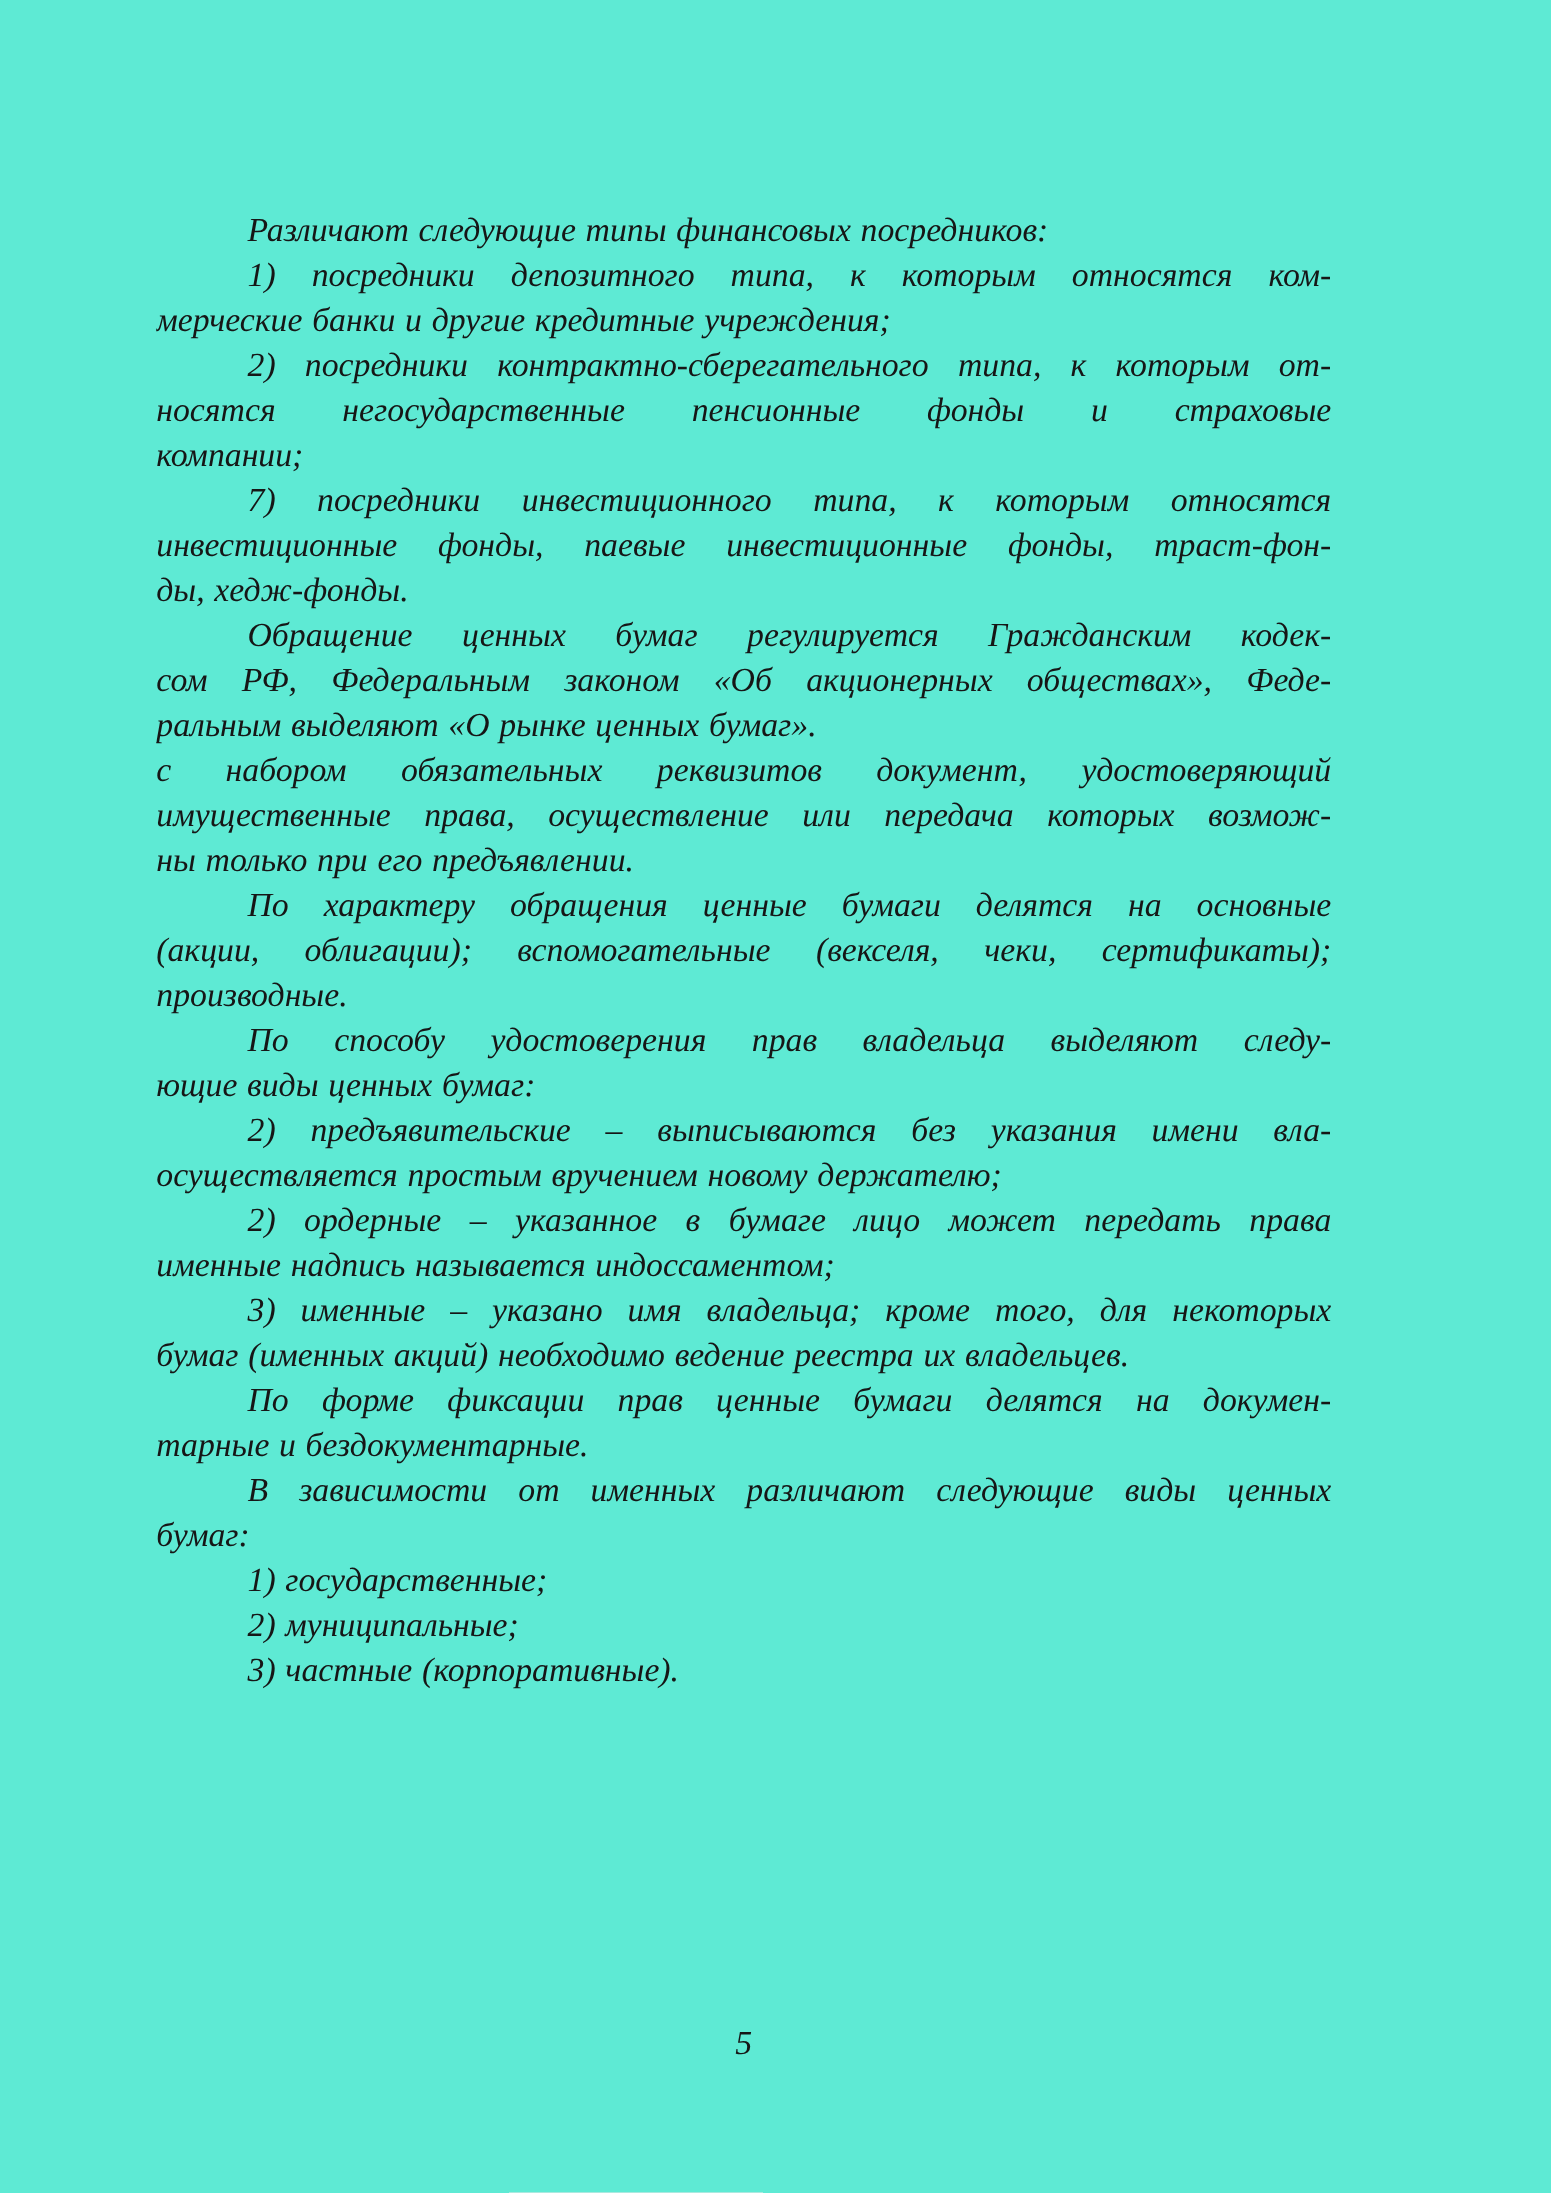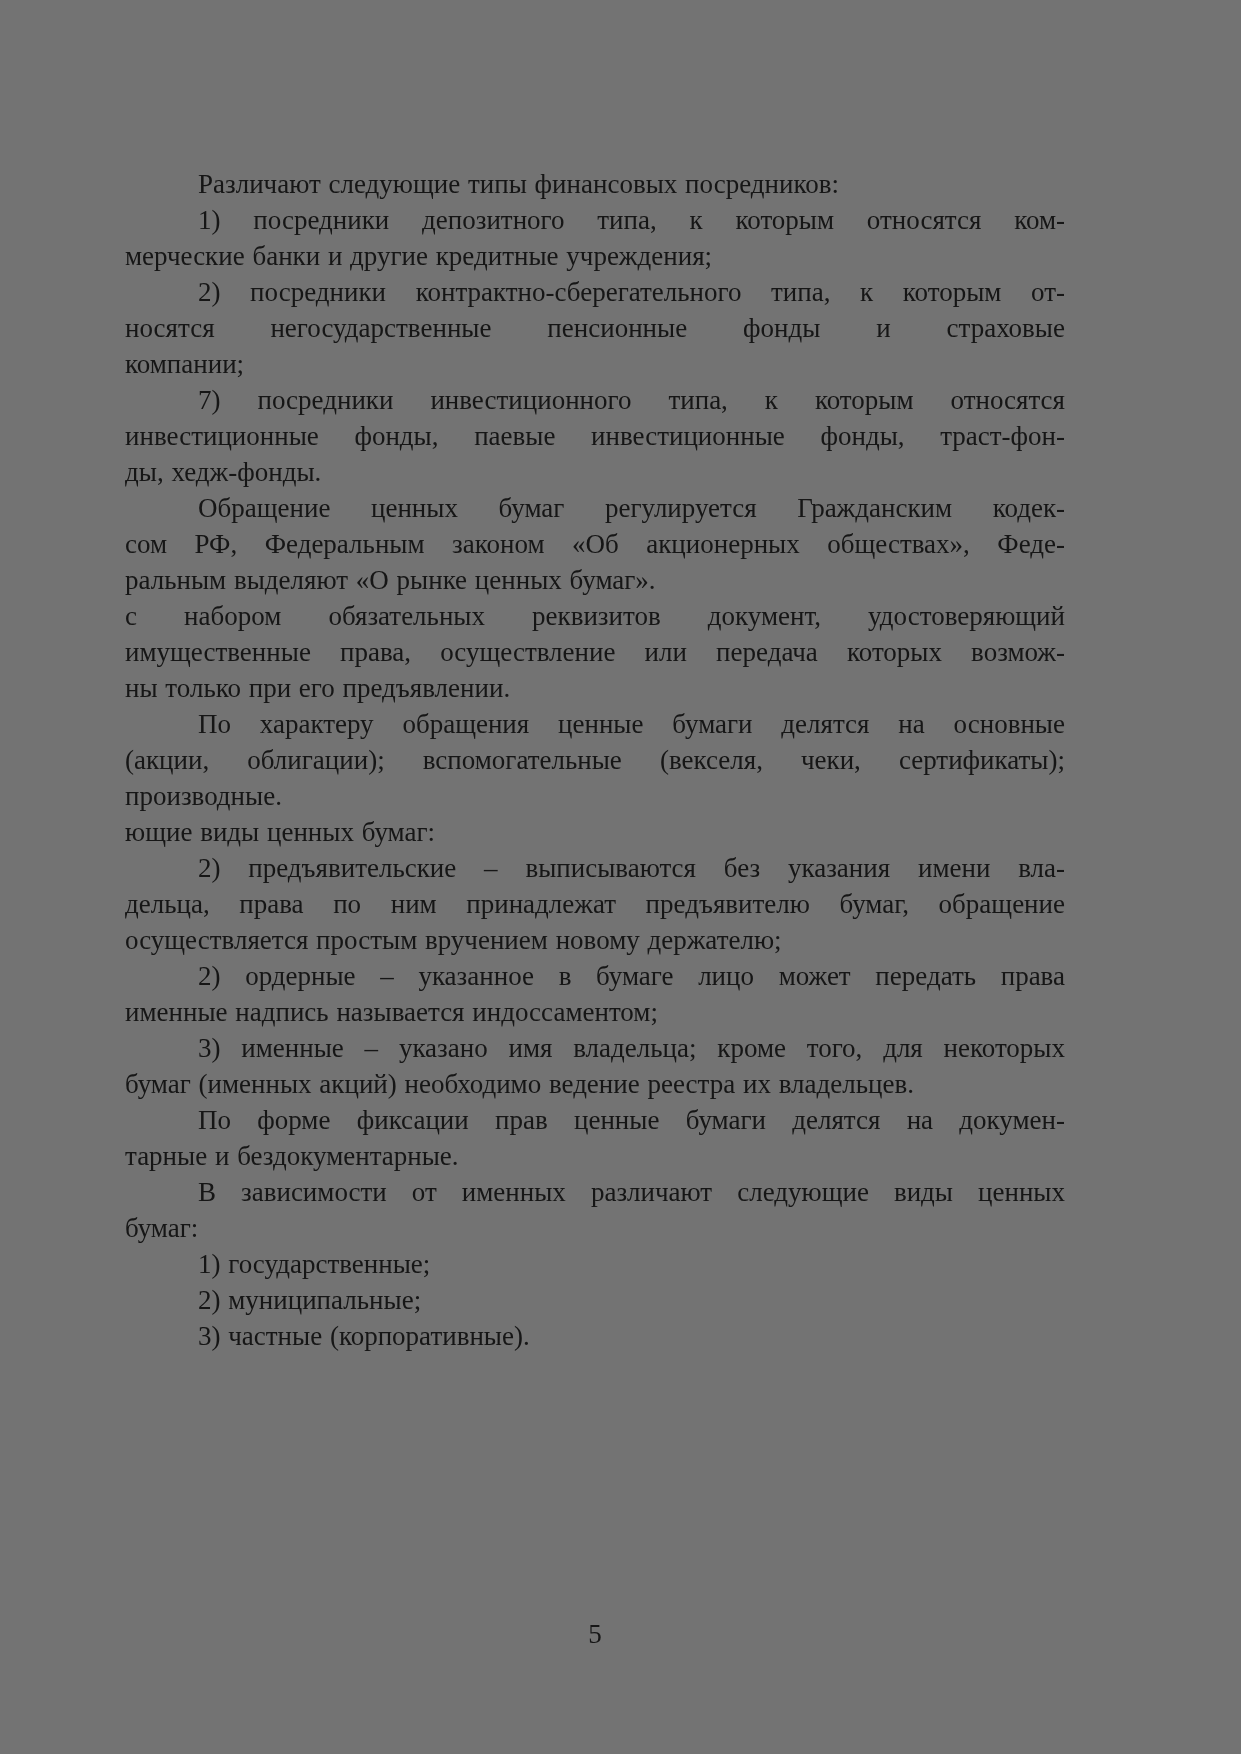--- a/index.html
+++ b/index.html
@@ -45,43 +45,43 @@
     width: 940px;
     font-size: 27px;
     line-height: 36px;
     color: #161616;
     text-align: center;
   }
 </style>
 </head>
 <body>
 
-<div class="page" style="background: #737373;">
+<div class="page" style="background: #5eead4; font-style: italic;">
   <div class="text-block" style="color: rgb(22, 22, 22);">
       <div class="line para-start para-end">Различают следующие типы финансовых посредников:</div>
       <div class="line para-start">1) посредники депозитного типа, к которым относятся ком-</div>
       <div class="line para-end">мерческие банки и другие кредитные учреждения;</div>
       <div class="line para-start">2) посредники контрактно-сберегательного типа, к которым от-</div>
       <div class="line">носятся негосударственные пенсионные фонды и страховые</div>
       <div class="line para-end">компании;</div>
       <div class="line para-start">7) посредники инвестиционного типа, к которым относятся</div>
       <div class="line">инвестиционные фонды, паевые инвестиционные фонды, траст-фон-</div>
       <div class="line para-end">ды, хедж-фонды.</div>
       <div class="line para-start">Обращение ценных бумаг регулируется Гражданским кодек-</div>
       <div class="line">сом РФ, Федеральным законом «Об акционерных обществах», Феде-</div>
       <div class="line para-end">ральным выделяют «О рынке ценных бумаг».</div>
       <div class="line">с набором обязательных реквизитов документ, удостоверяющий</div>
       <div class="line">имущественные права, осуществление или передача которых возмож-</div>
       <div class="line para-end">ны только при его предъявлении.</div>
       <div class="line para-start">По характеру обращения ценные бумаги делятся на основные</div>
       <div class="line">(акции, облигации); вспомогательные (векселя, чеки, сертификаты);</div>
       <div class="line para-end">производные.</div>
+      <div class="line para-start">По способу удостоверения прав владельца выделяют следу-</div>
       <div class="line para-end">ющие виды ценных бумаг:</div>
       <div class="line para-start">2) предъявительские – выписываются без указания имени вла-</div>
-      <div class="line">дельца, права по ним принадлежат предъявителю бумаг, обращение</div>
       <div class="line para-end">осуществляется простым вручением новому держателю;</div>
       <div class="line para-start">2) ордерные – указанное в бумаге лицо может передать права</div>
       <div class="line para-end">именные надпись называется индоссаментом;</div>
       <div class="line para-start">3) именные – указано имя владельца; кроме того, для некоторых</div>
       <div class="line para-end">бумаг (именных акций) необходимо ведение реестра их владельцев.</div>
       <div class="line para-start">По форме фиксации прав ценные бумаги делятся на докумен-</div>
       <div class="line para-end">тарные и бездокументарные.</div>
       <div class="line para-start">В зависимости от именных различают следующие виды ценных</div>
       <div class="line para-end">бумаг:</div>
       <div class="line para-start para-end">1) государственные;</div>

